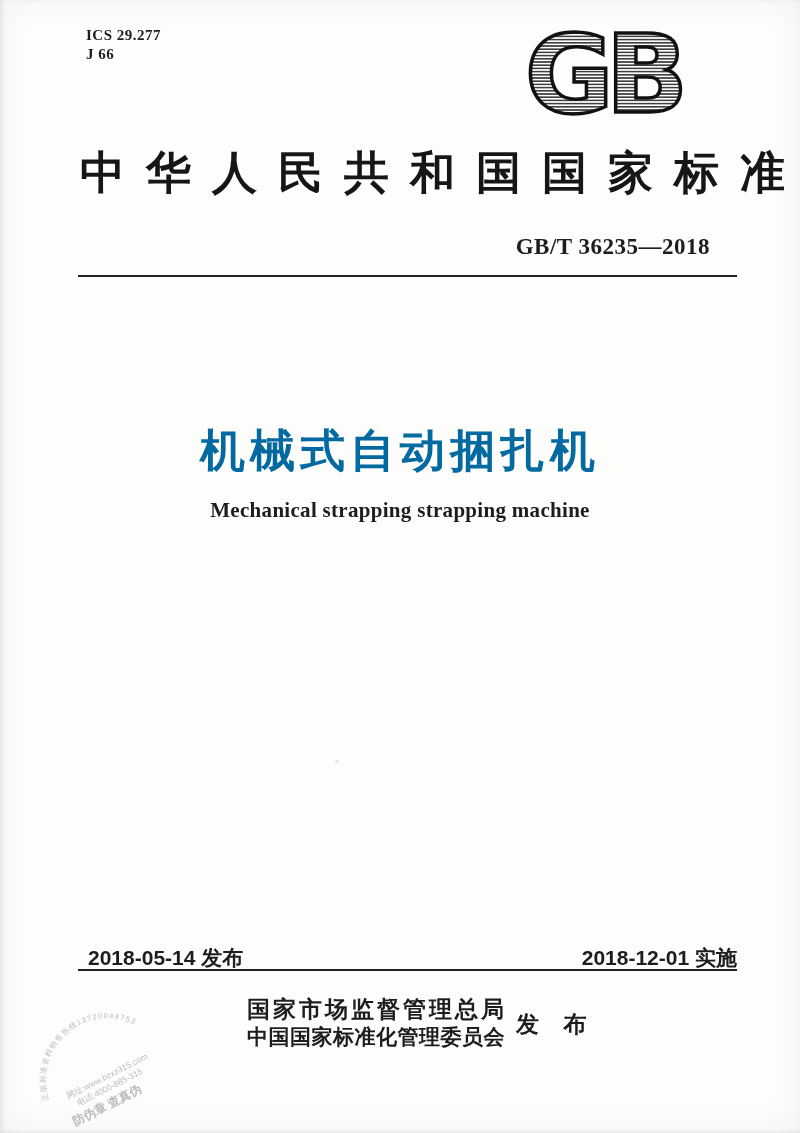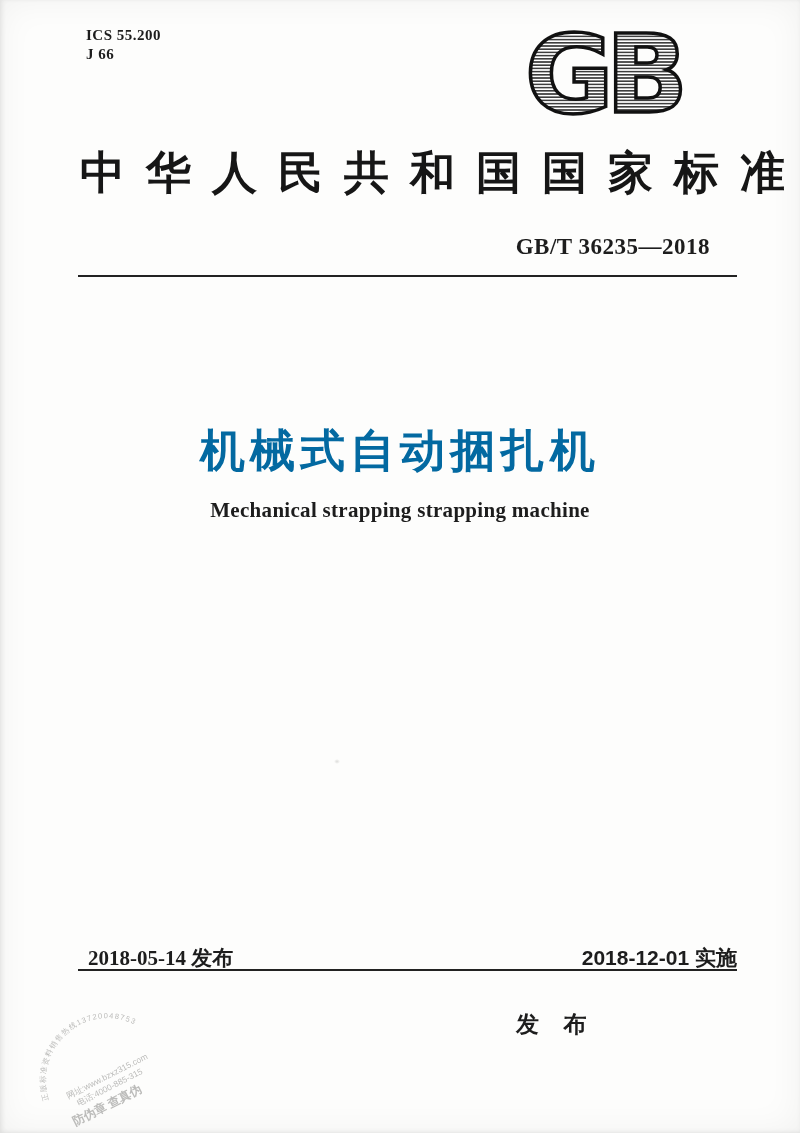--- a/index.html
+++ b/index.html
@@ -62,21 +62,21 @@
     background:radial-gradient(closest-side,#dcdcda,rgba(255,255,255,0));
     border-radius:50%;
   }
   
   .date{
     top:944px;
     font-family:"Liberation Sans", sans-serif;
     font-size:21px; font-weight:bold;
     white-space:nowrap;
   }
-  .date-issue{ left:88px;font-family:Liberation Serif, serif; }
+  .date-issue{ left:88px; }
   .date-impl{ right:63px; }
   
   .issuer{
     left:247px; top:996px; width:262px;
     font-family:"Liberation Sans", sans-serif;
     font-weight:bold; white-space:nowrap;
   }
   .issuer-l1{ font-size:23px; letter-spacing:3px; line-height:27px;}
   .issuer-l2{ font-size:21px; letter-spacing:0.5px; line-height:27px;}
   .publish{
@@ -90,21 +90,21 @@
     left:22px; top:992px; width:170px; height:150px;
     transform:rotate(-27deg);
     opacity:0.75;
   }
   .stamp text{ fill:#a6a6a4; }
 </style>
 </head>
 <body>
 
 <div class="abs ics-block">
-  <div>ICS 55.200</div>
+  <div>ICS 29.277</div>
   <div>J 66</div>
 </div>
 
 <div class="abs gb-logo">
   <svg width="170" height="98" viewBox="0 0 170 98">
     <defs>
       <pattern id="hatch" width="4" height="3.2" patternUnits="userSpaceOnUse">
         <rect width="4" height="3.2" fill="#ffffff"></rect>
         <line x1="0" y1="1.6" x2="4" y2="1.6" stroke="#111" stroke-width="1.3"></line>
       </pattern>
@@ -123,20 +123,22 @@
 <div class="abs doc-title-en">Mechanical strapping strapping machine</div>
 
 <div class="abs speck"></div>
 
 <div class="abs date date-issue">2018-05-14 发布</div>
 <div class="abs date date-impl">2018-12-01 实施</div>
 
 <div class="abs hrule hr2"></div>
 
 <div class="abs issuer">
+  <div class="issuer-l1">国家市场监督管理总局</div>
+  <div class="issuer-l2">中国国家标准化管理委员会</div>
 </div>
 <div class="abs publish">发 布</div>
 
 <div class="abs stamp">
   <svg width="170" height="150" viewBox="0 0 170 150">
     <defs>
       <path id="arcp" d="M 18 78 A 62 62 0 0 1 140 74" fill="none"></path>
     </defs>
     <text font-size="7.5" letter-spacing="1.2" font-family="'Liberation Sans', sans-serif">
       <textPath href="#arcp">正版标准资料销售热线13720048753</textPath>

